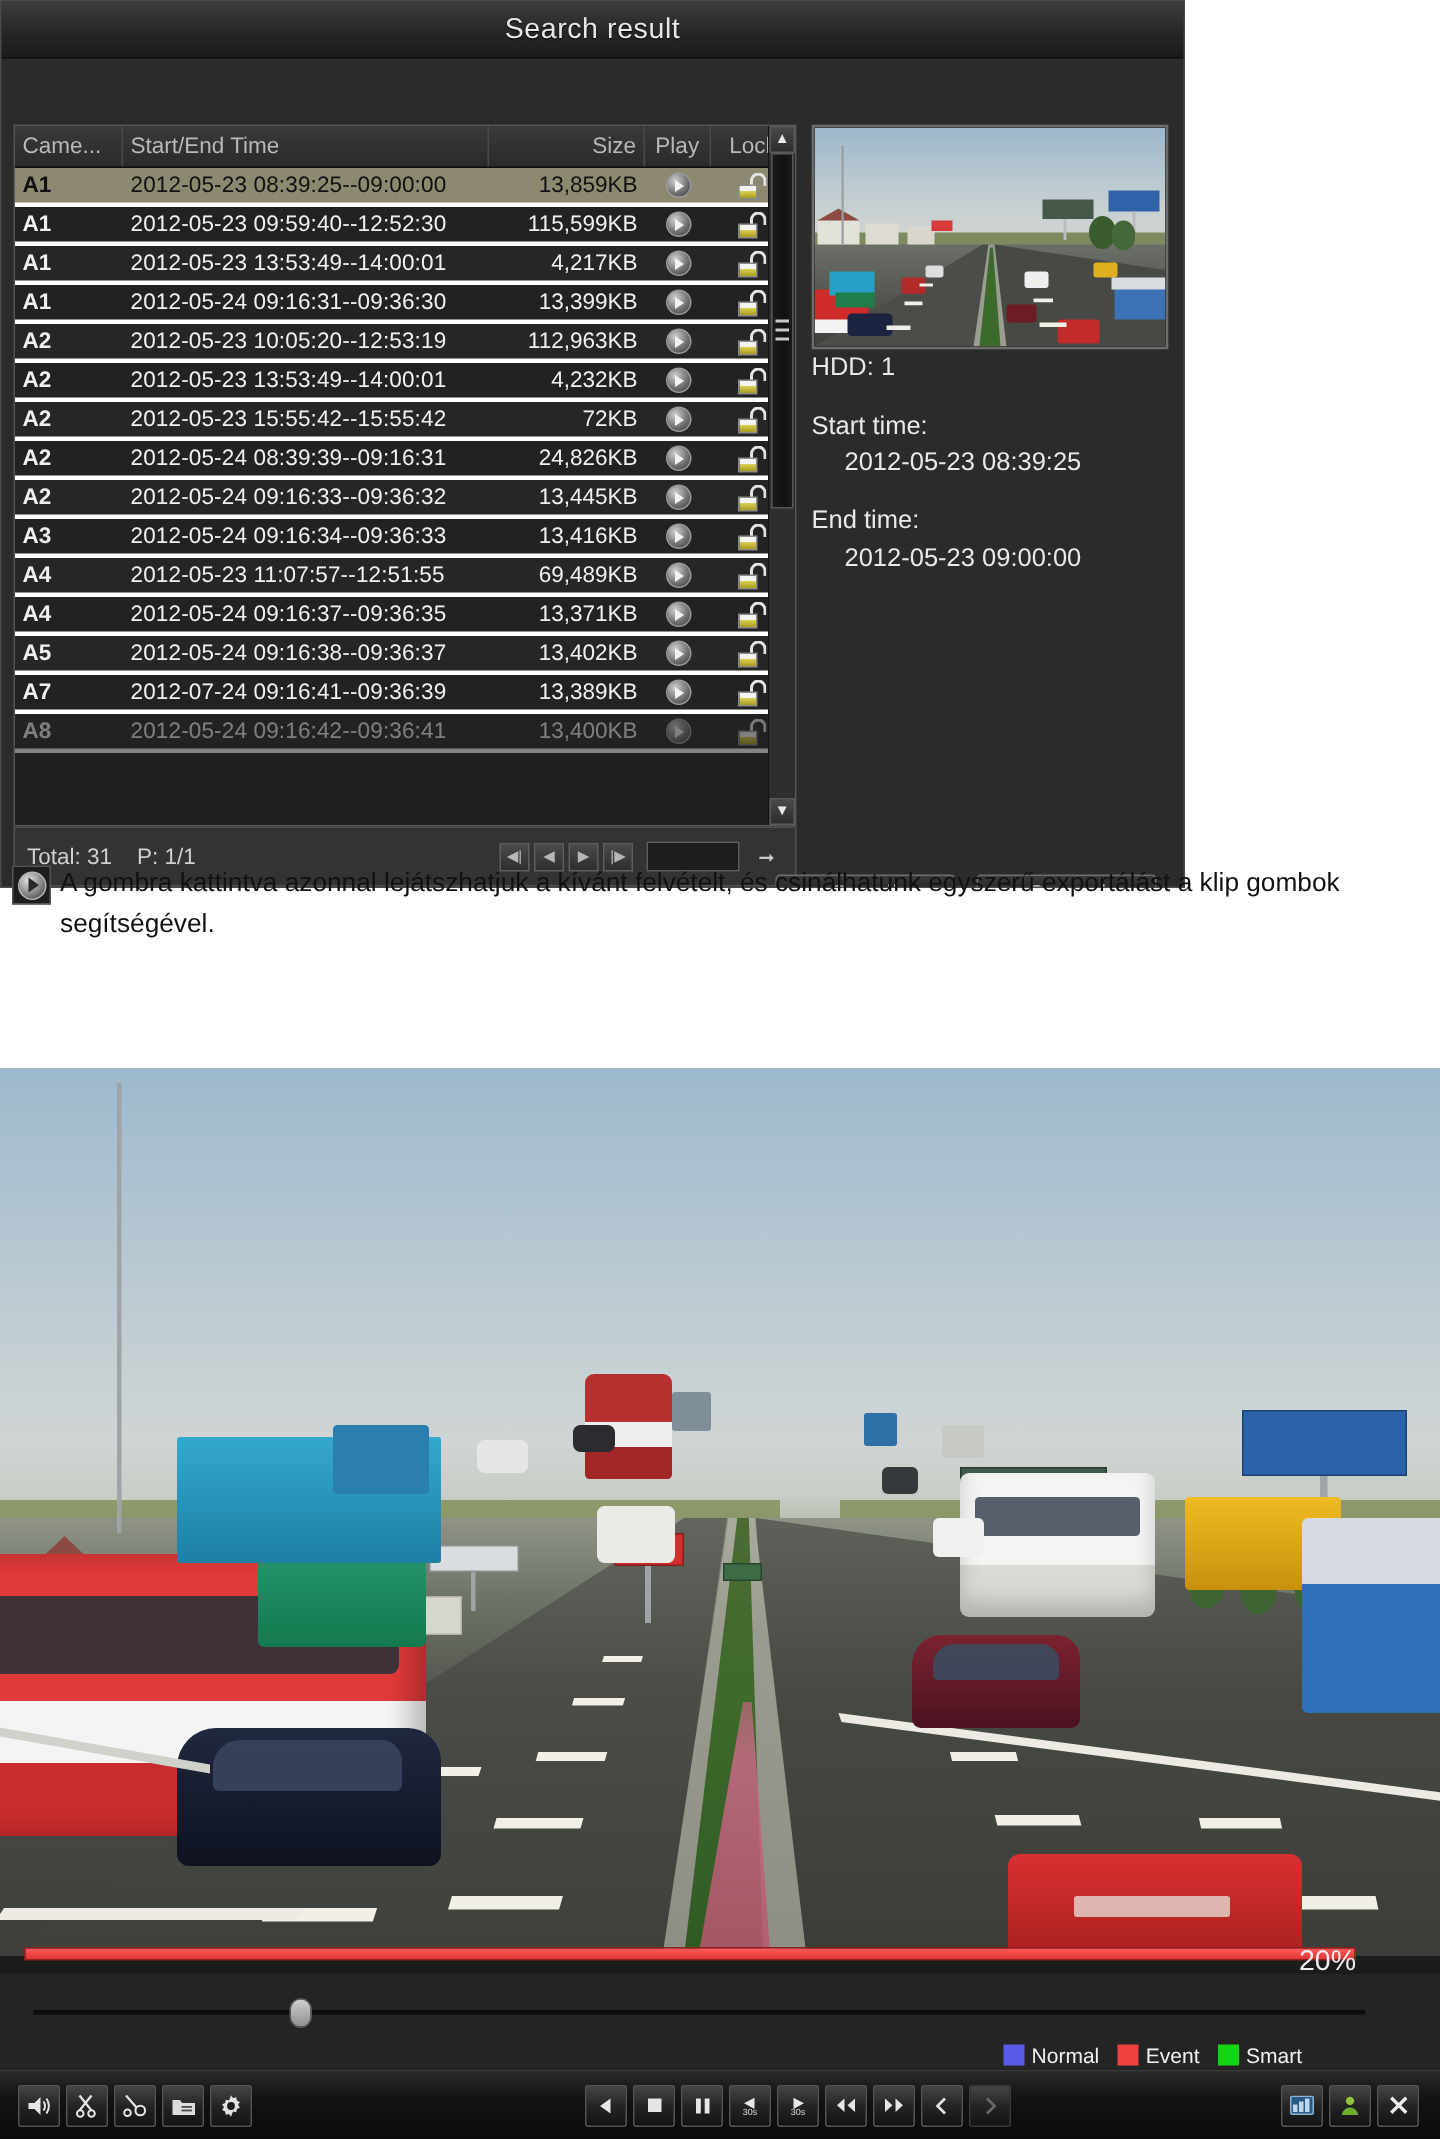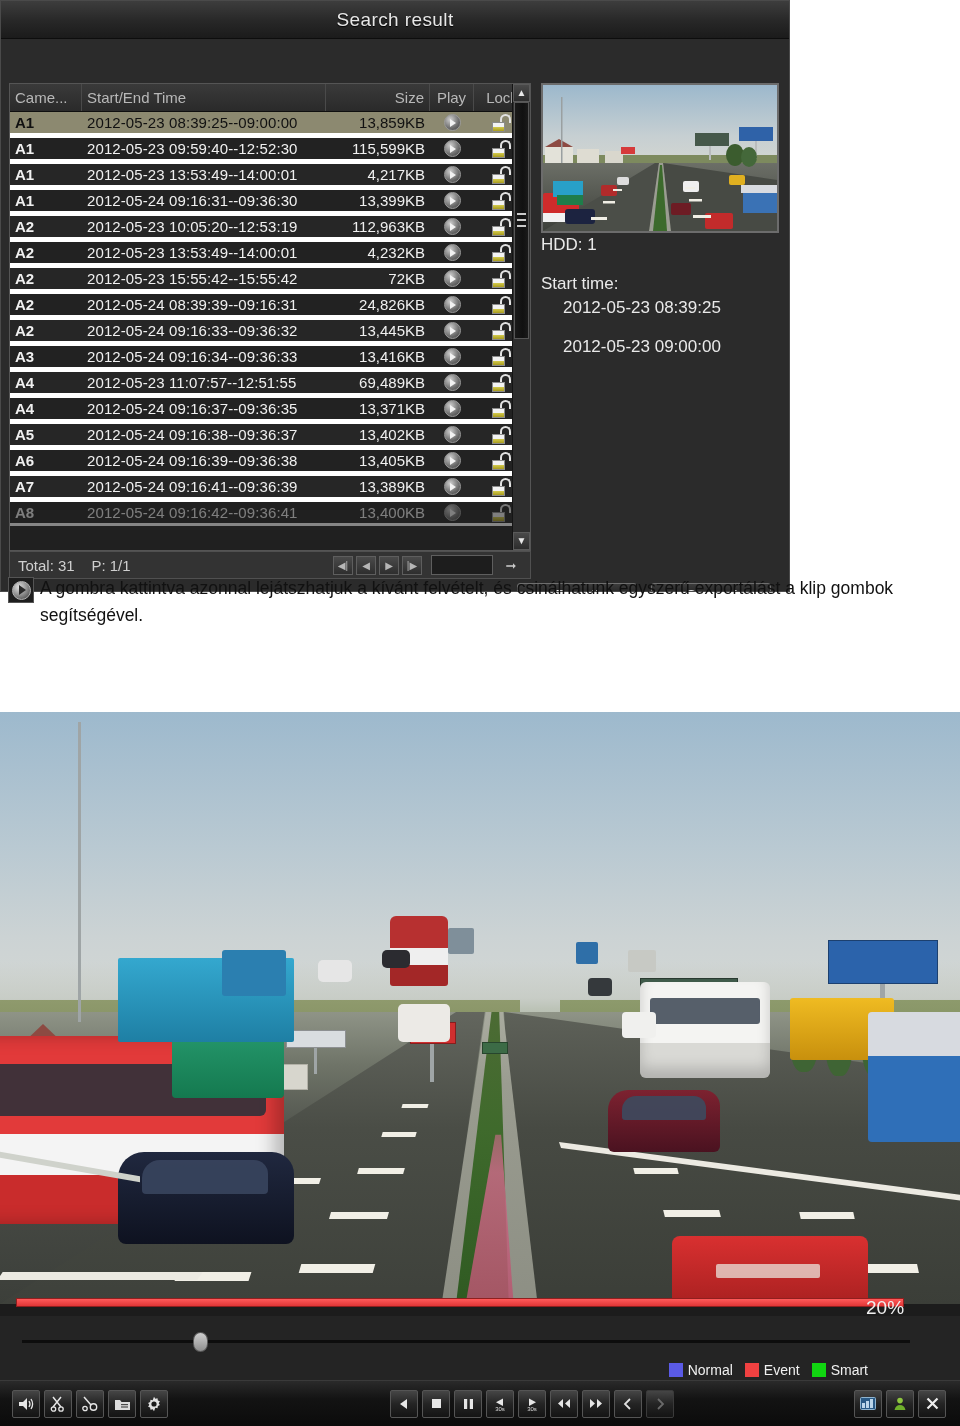--- a/index.html
+++ b/index.html
@@ -47,21 +47,21 @@
   .th { display:flex; align-items:center; padding: 0 5px; border-right: 1px solid #4a4a4a; }
   .th-cam   { width: 72px; }
   .th-time  { flex: 1 1 auto; }
   .th-size  { width: 104px; justify-content: flex-end; }
   .th-play  { width: 44px; justify-content: center; }
   .th-lock  { width: 56px; justify-content: center; border-right: none;}
 
   .tbl-rows { position: relative; height: 414px; overflow: hidden; }
   .row {
     display: flex; height: 26px; align-items: center;
-    border-bottom: 5px solid #ffffff;
+    border-bottom: 3px solid #ffffff;
     color: #f0f0f0; font-size: 15px;
     background: #262626;
   }
   .row:nth-child(even) { background: #222222; }
   .row.selected { background: #8c8970; color: #111; }
   .cell { padding: 0 5px; display: flex; align-items: center; height: 100%; }
   .c-cam  { width: 72px; font-weight: bold; }
   .c-time { flex: 1 1 auto; justify-content: flex-start; letter-spacing: .1px; }
   .c-size { width: 104px; justify-content: flex-end; }
   .c-play { width: 44px; justify-content: center; }
@@ -107,21 +107,21 @@
   .sb-thumb {
     position: absolute; left: 1px; right: 1px; top: 0; height: 55%;
     background: linear-gradient(90deg,#1a1a1a,#111 60%,#1a1a1a);
     border: 1px solid #565656;
     display: flex; flex-direction: column; align-items: center; justify-content: center; gap: 4px;
   }
   .sb-grip { width: 9px; height: 2px; background: #c9c9c9; }
 
   
   .tbl-foot {
-    position: absolute; left: 8px; top: 512px; width: 522px; height: 28px;
+    position: absolute; left: 8px; top: 512px; width: 522px; height: 40px;
     background: #333; border: 1px solid #505050;
     display: flex; align-items: center; padding: 0 8px;
     color: #cfcfcf; font-size: 15px;
   }
   .foot-total { flex: 1 1 auto; }
   .pager { display: flex; align-items: center; gap: 3px; }
   .pg-btn {
     width: 20px; height: 19px; background: linear-gradient(180deg,#4a4a4a,#2e2e2e);
     border: 1px solid #5e5e5e; color: #b6b6b6; font-size: 10px;
     display: flex; align-items: center; justify-content: center;
@@ -490,36 +490,22 @@
                 <span class="play-icon"></span>
               </div>
               <div class="cell c-lock">
                 <span class="lock-icon">
                   <span class="shackle"></span>
                   <span class="body"></span>
                 </span>
               </div>
             </div>
             <div class="row">
-              <div class="cell c-cam">A6</div>
-              <div class="cell c-time">2012-05-24 09:16:39--09:36:38</div>
-              <div class="cell c-size">13,405KB</div>
-              <div class="cell c-play">
-                <span class="play-icon"></span>
-              </div>
-              <div class="cell c-lock">
-                <span class="lock-icon">
-                  <span class="shackle"></span>
-                  <span class="body"></span>
-                </span>
-              </div>
-            </div>
-            <div class="row">
               <div class="cell c-cam">A7</div>
-              <div class="cell c-time">2012-05-24 09:16:41--09:36:39</div>
+              <div class="cell c-time">2012-07-24 09:16:41--09:36:39</div>
               <div class="cell c-size">13,389KB</div>
               <div class="cell c-play">
                 <span class="play-icon"></span>
               </div>
               <div class="cell c-lock">
                 <span class="lock-icon">
                   <span class="shackle"></span>
                   <span class="body"></span>
                 </span>
               </div>
@@ -628,20 +614,21 @@
         <div class="meta">
           <div class="grp">
             <span class="lbl">HDD:</span>
             <span class="lbl">1</span>
           </div>
           <div class="grp">
             <div class="lbl">Start time:</div>
             <div class="val">2012-05-23 08:39:25</div>
           </div>
           <div class="grp">
+            <div class="lbl">End time:</div>
             <div class="val">2012-05-23 09:00:00</div>
           </div>
         </div>
       </div>
 
       <div class="dlg-buttons">
         <div class="dlg-btn">Detail</div>
         <div class="dlg-btn">Cancel</div>
       </div>
 

